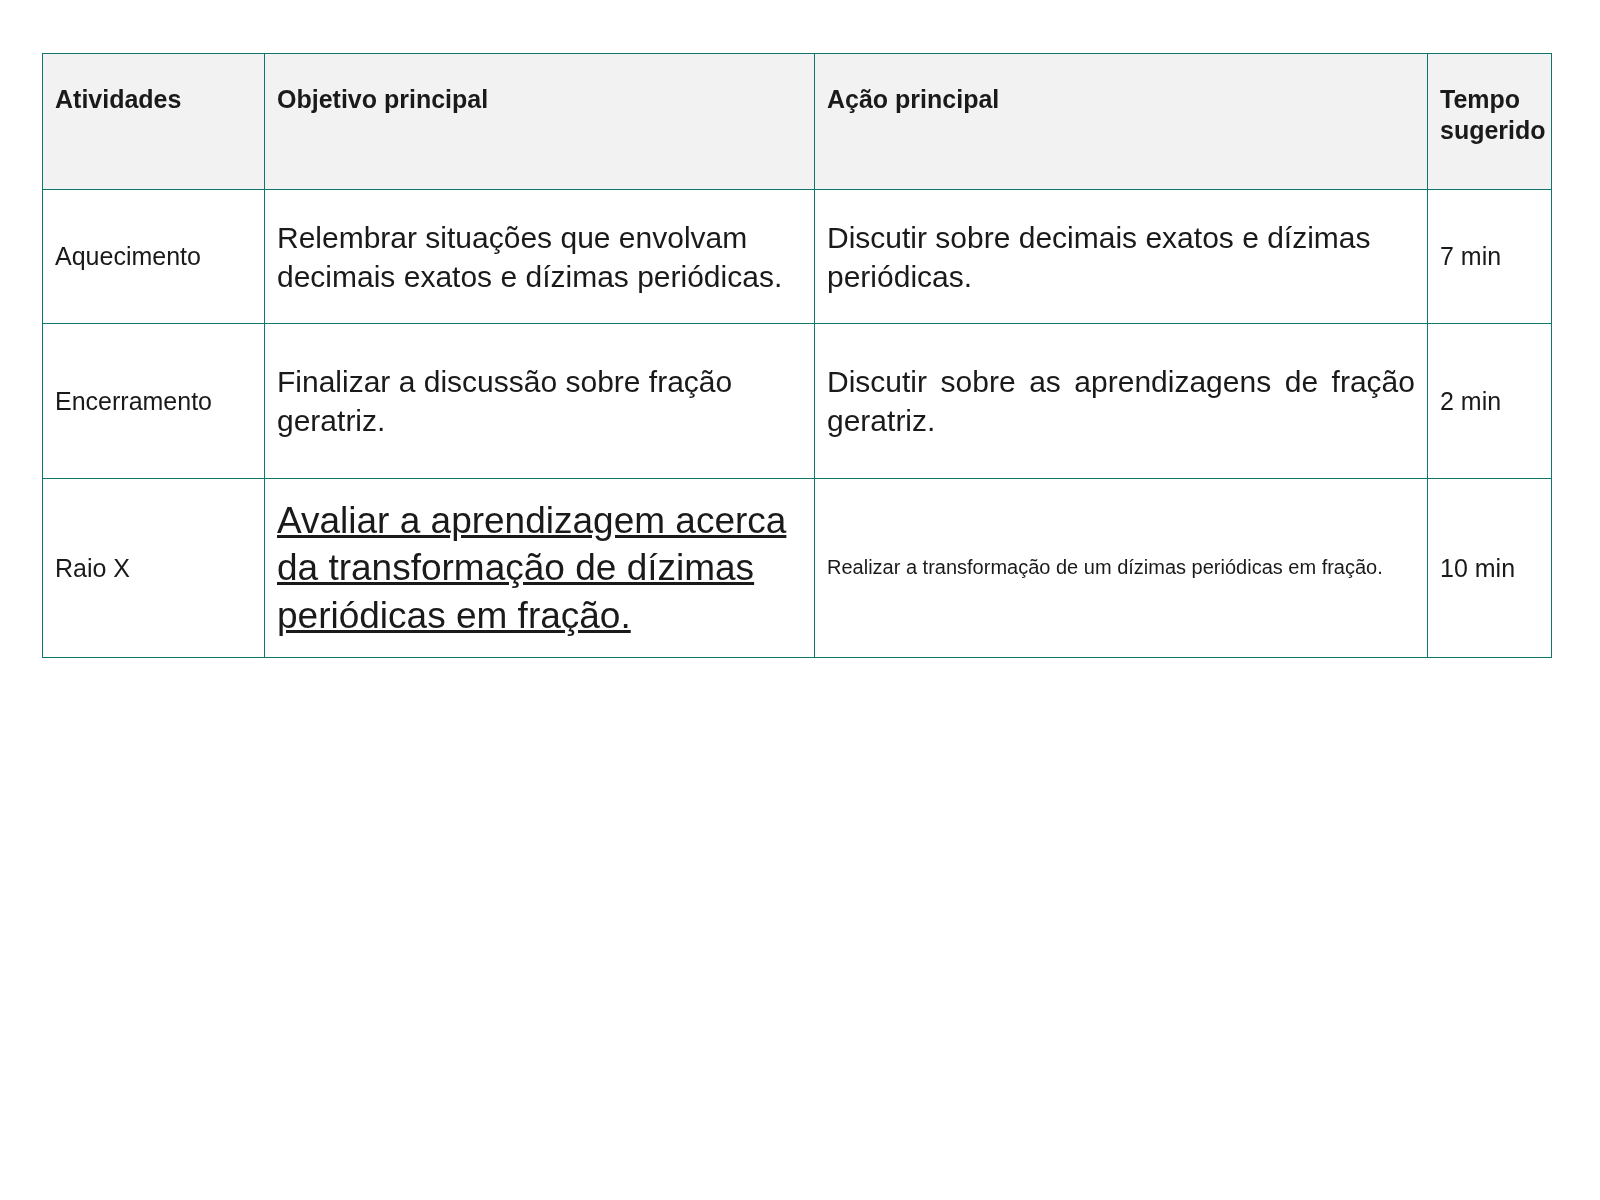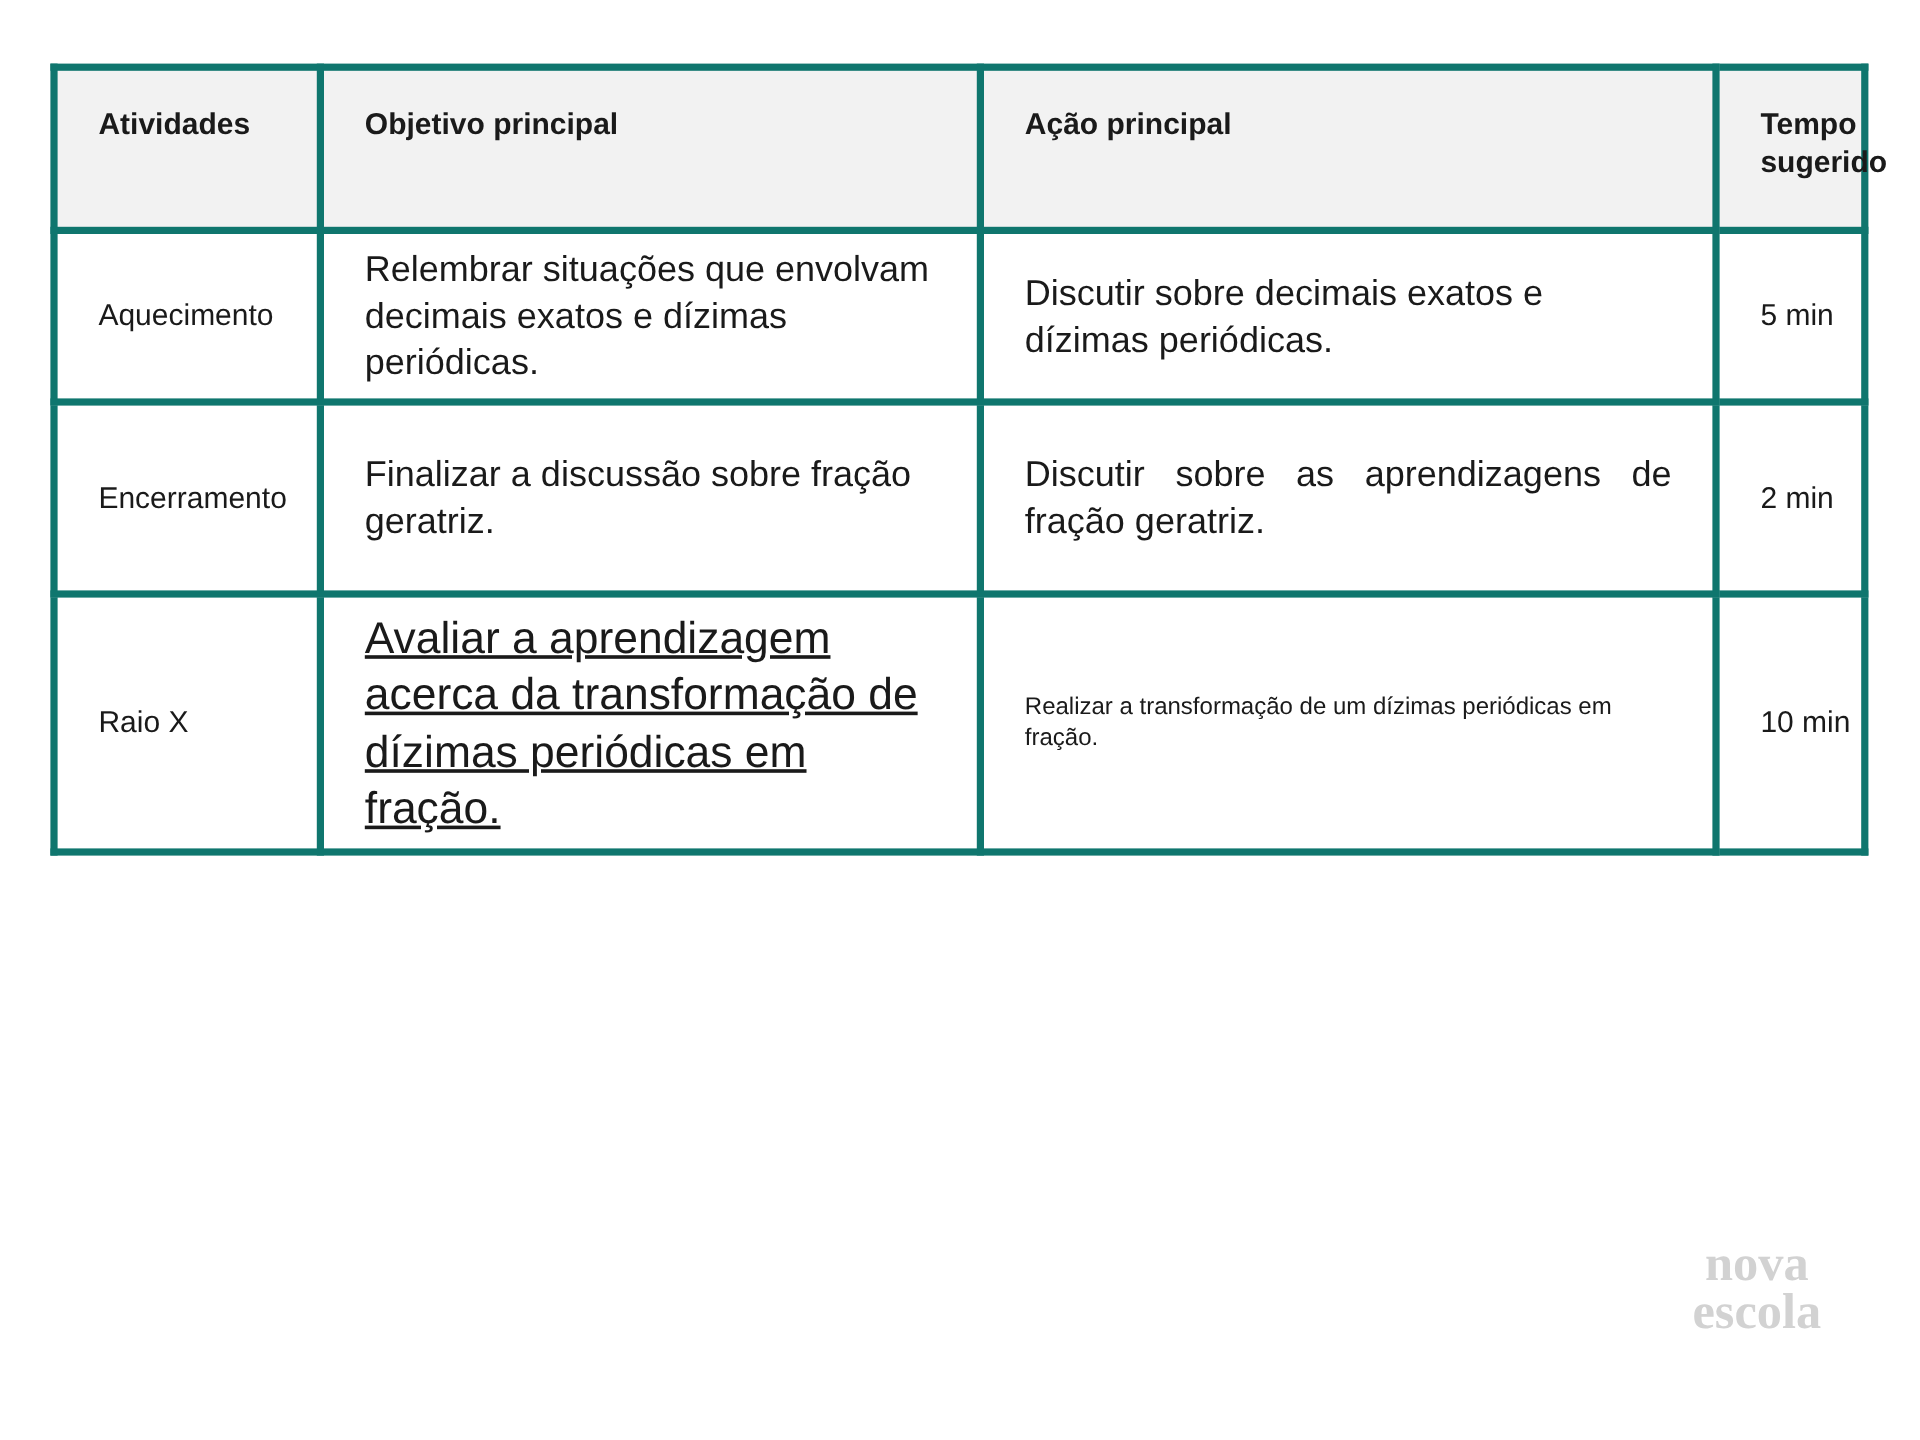--- a/index.html
+++ b/index.html
@@ -36,24 +36,24 @@
     background: #ffffff;
   }
 
   table.plan col.c-atividade { width: 222px; }
   table.plan col.c-objetivo  { width: 550px; }
   table.plan col.c-acao      { width: 613px; }
   table.plan col.c-tempo     { width: 124px; }
 
   table.plan th,
   table.plan td {
-    border: 6px solid #0f766e;
+    border: 1px solid #0f766e;
     vertical-align: middle;
     text-align: left;
-    padding: 10px 34px;
+    padding: 10px 12px;
     font-weight: normal;
     line-height: 1.30;
   }
 
   
   table.plan thead th {
     background: #f2f2f2;
     font-weight: bold;
     font-size: 25px;
     vertical-align: top;
@@ -136,21 +136,21 @@
           <th>Tempo sugerido</th>
         </tr>
       </thead>
 
       <tbody>
 
         <tr data-row="0">
           <td class="cell-atividade">Aquecimento</td>
           <td class="cell-objetivo">Relembrar situações que envolvam decimais exatos e dízimas periódicas.</td>
           <td class="cell-acao">Discutir sobre decimais exatos e dízimas periódicas.</td>
-          <td class="cell-tempo">5 min</td>
+          <td class="cell-tempo">7 min</td>
         </tr>
 
 
 
 
         <tr data-row="4">
           <td class="cell-atividade">Encerramento</td>
           <td class="cell-objetivo">Finalizar a discussão sobre fração geratriz.</td>
           <td class="cell-acao">Discutir sobre as aprendizagens de fração geratriz.</td>
           <td class="cell-tempo">2 min</td>
@@ -160,18 +160,14 @@
           <td class="cell-atividade">Raio X</td>
           <td class="cell-objetivo">Avaliar a aprendizagem acerca da transformação de dízimas periódicas em fração.</td>
           <td class="cell-acao">Realizar a transformação de um dízimas periódicas em fração.</td>
           <td class="cell-tempo">10 min</td>
         </tr>
 
       </tbody>
     </table>
   </div>
 
-  <div class="logo">
-    <span class="l1">nova</span>
-    <span class="l2">escola</span>
-  </div>
 
 </div>
 
 </body></html>

